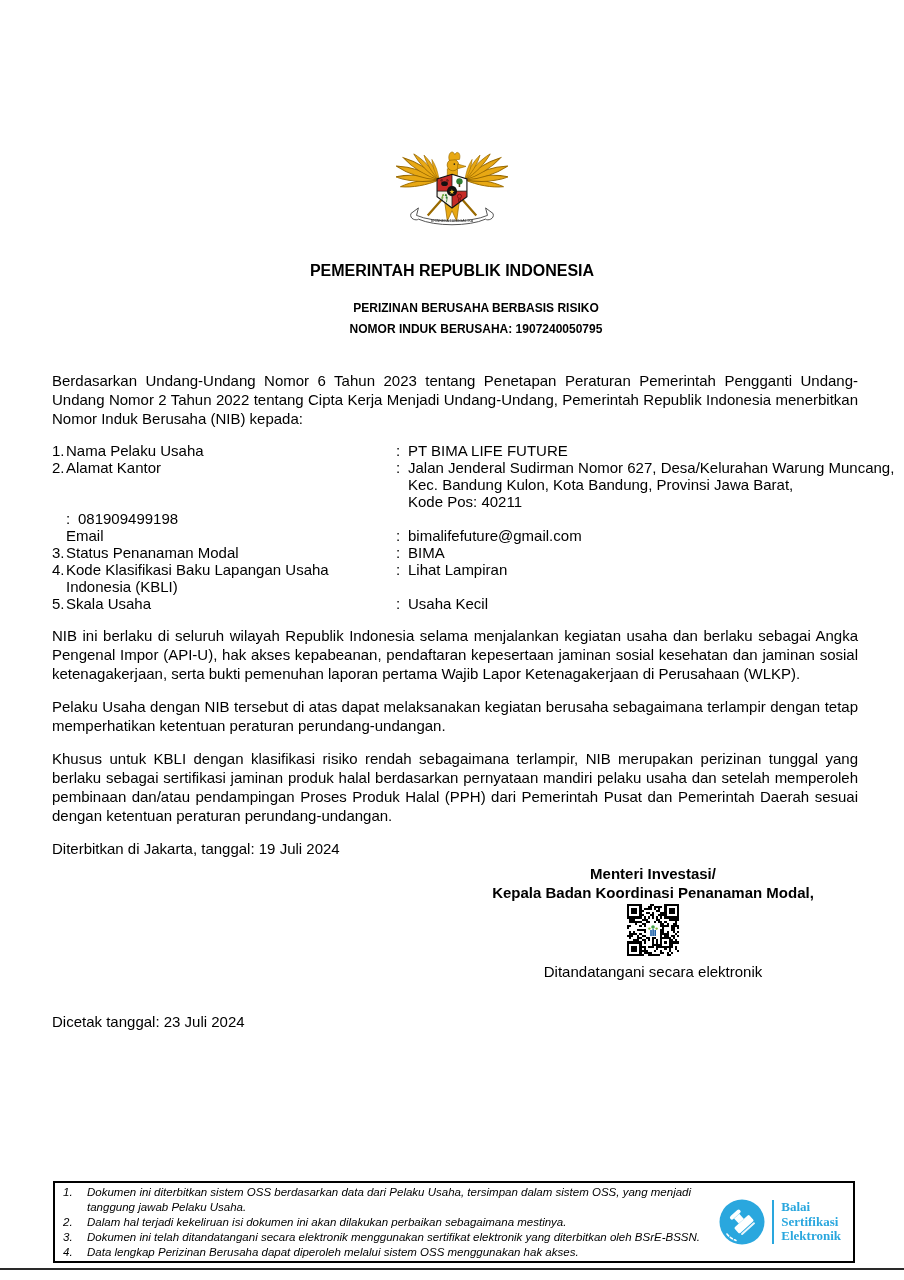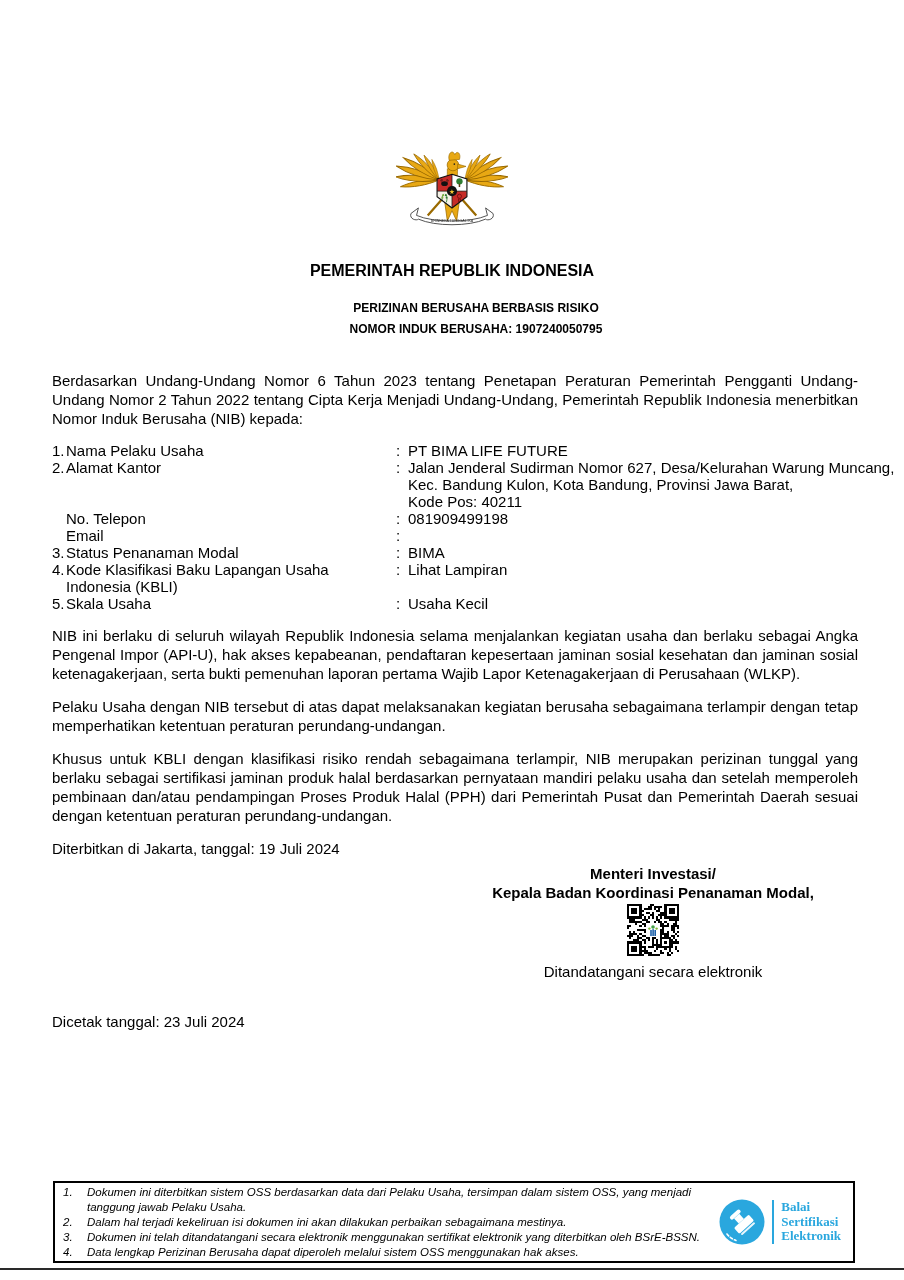--- a/index.html
+++ b/index.html
@@ -142,30 +142,32 @@
         <span class="d-label">Alamat Kantor</span>
         <span class="d-colon">:</span>
         <div class="d-value">
           <div>Jalan Jenderal Sudirman Nomor 627, Desa/Kelurahan Warung Muncang,</div>
           <div>Kec. Bandung Kulon, Kota Bandung, Provinsi Jawa Barat,</div>
           <div>Kode Pos: 40211</div>
         </div>
       </div>
       <div class="d-row">
         <span class="d-num"></span>
-        <span class="d-label">No. Telepon</span>
         <span class="d-colon">:</span>
         <div class="d-value">
             <div>081909499198</div>
           </div>
       </div>
       <div class="d-row">
         <span class="d-num"></span>
         <span class="d-label">Email</span>
         <span class="d-colon">:</span>
+        <div class="d-value">
+            <div>bimalifefuture@gmail.com</div>
+          </div>
       </div>
       <div class="d-row">
         <span class="d-num">3.</span>
         <span class="d-label">Status Penanaman Modal</span>
         <span class="d-colon">:</span>
         <div class="d-value">
             <div>BIMA</div>
           </div>
       </div>
       <div class="d-row">

